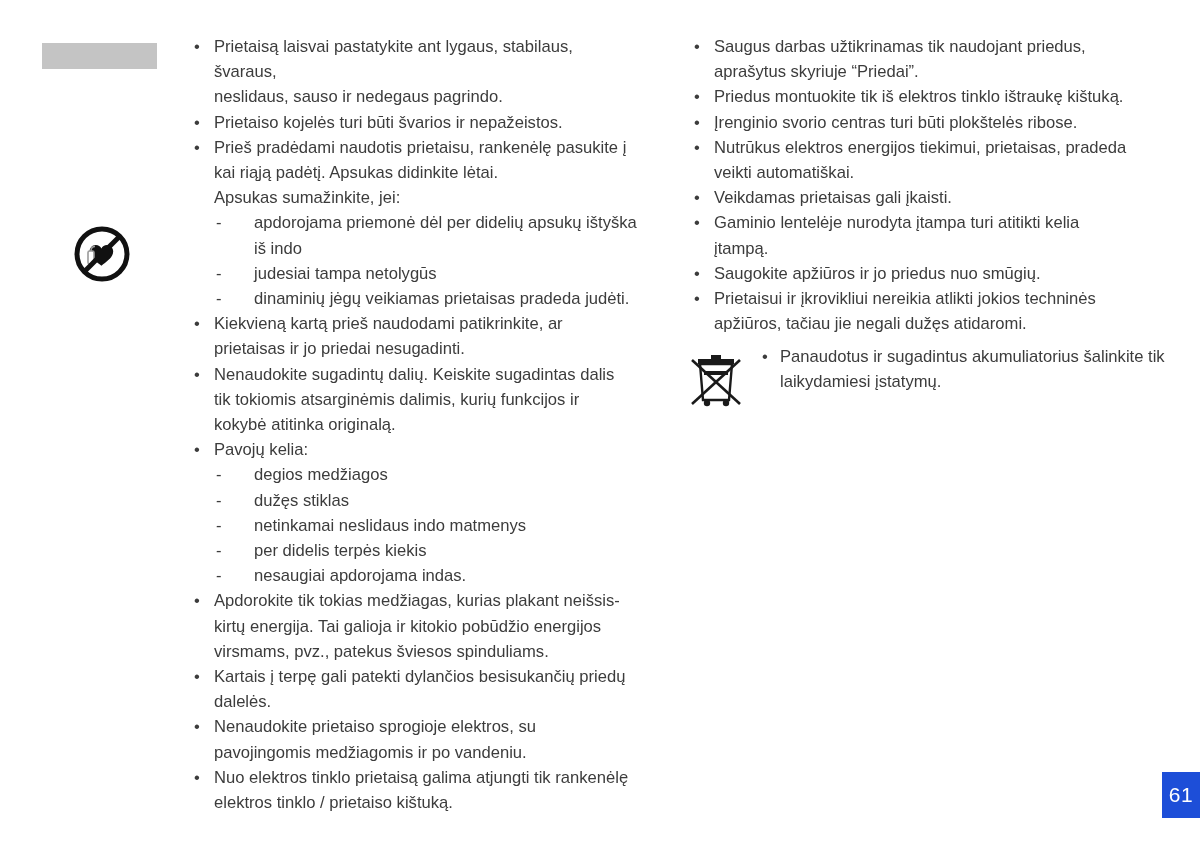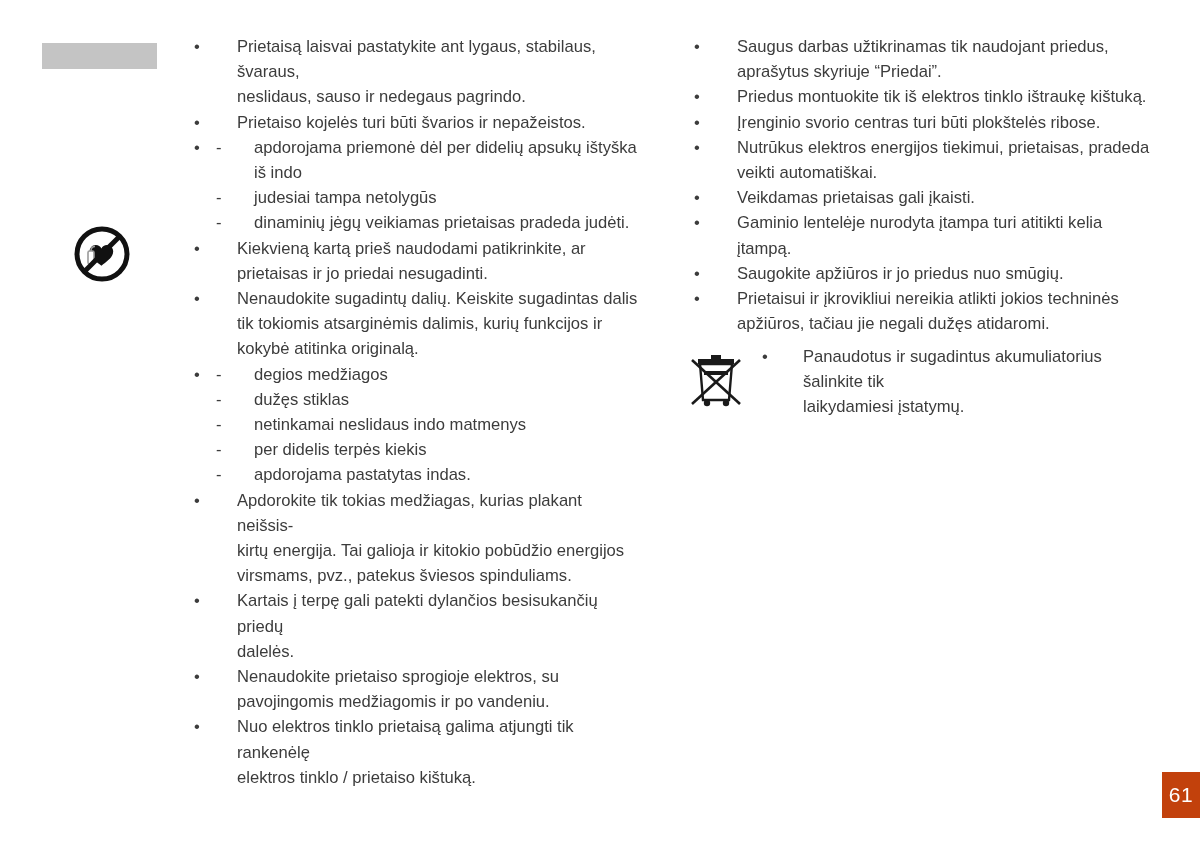--- a/index.html
+++ b/index.html
@@ -36,21 +36,21 @@
     height: 60px;
   }
 
   
   .page-chip {
     position: absolute;
     right: 0px;
     top: 772px;
     width: 38px;
     height: 46px;
-    background: #c2410c;
+    background: #1d4ed8;
     color: #ffffff;
     display: flex;
     align-items: center;
     justify-content: center;
     font-size: 21px;
     letter-spacing: 0.5px;
     font-family: "Liberation Sans", sans-serif;
   }
 
   
@@ -79,21 +79,20 @@
     position: absolute;
     left: 6px;
     top: 0;
     font-size: 16.6px;
     line-height: 25.2px;
     color: #3c3c3c;
   }
   li.bitem > .btext {
     display: block;
     white-space: pre-line;
-    margin-left: 23px;
   }
 
   
   ul.dlist {
     list-style: none;
     margin: 0;
     padding: 0;
   }
   li.ditem {
     position: relative;
@@ -169,20 +168,23 @@
 neslidaus, sauso ir nedegaus pagrindo.</span>
     </li>
 
     <li class="bitem">
       <span class="bullet">•</span>
       <span class="btext">Prietaiso kojelės turi būti švarios ir nepažeistos.</span>
     </li>
 
     <li class="bitem">
       <span class="bullet">•</span>
+      <span class="btext">Prieš pradėdami naudotis prietaisu, rankenėlę pasukite į
+kai riąją padėtį. Apsukas didinkite lėtai.</span>
+      <span class="cont-line">Apsukas sumažinkite, jei:</span>
       <ul class="dlist">
         <li class="ditem">
           <span class="dash">-</span>
           <span class="dtext">apdorojama priemonė dėl per didelių apsukų ištyška
 iš indo</span>
         </li>
         <li class="ditem">
           <span class="dash">-</span>
           <span class="dtext">judesiai tampa netolygūs</span>
         </li>
@@ -201,40 +203,41 @@
 
     <li class="bitem">
       <span class="bullet">•</span>
       <span class="btext">Nenaudokite sugadintų dalių. Keiskite sugadintas dalis
 tik tokiomis atsarginėmis dalimis, kurių funkcijos ir
 kokybė atitinka originalą.</span>
     </li>
 
     <li class="bitem">
       <span class="bullet">•</span>
+      <span class="btext">Pavojų kelia:</span>
       <ul class="dlist">
         <li class="ditem">
           <span class="dash">-</span>
           <span class="dtext">degios medžiagos</span>
         </li>
         <li class="ditem">
           <span class="dash">-</span>
           <span class="dtext">dužęs stiklas</span>
         </li>
         <li class="ditem">
           <span class="dash">-</span>
           <span class="dtext">netinkamai neslidaus indo matmenys</span>
         </li>
         <li class="ditem">
           <span class="dash">-</span>
           <span class="dtext">per didelis terpės kiekis</span>
         </li>
         <li class="ditem">
           <span class="dash">-</span>
-          <span class="dtext">apdorojama pastatytas indas.</span>
+          <span class="dtext">nesaugiai apdorojama indas.</span>
         </li>
       </ul>
     </li>
 
     <li class="bitem">
       <span class="bullet">•</span>
       <span class="btext">Apdorokite tik tokias medžiagas, kurias plakant neišsis-
 kirtų energija. Tai galioja ir kitokio pobūdžio energijos
 virsmams, pvz., patekus šviesos spinduliams.</span>
     </li>

